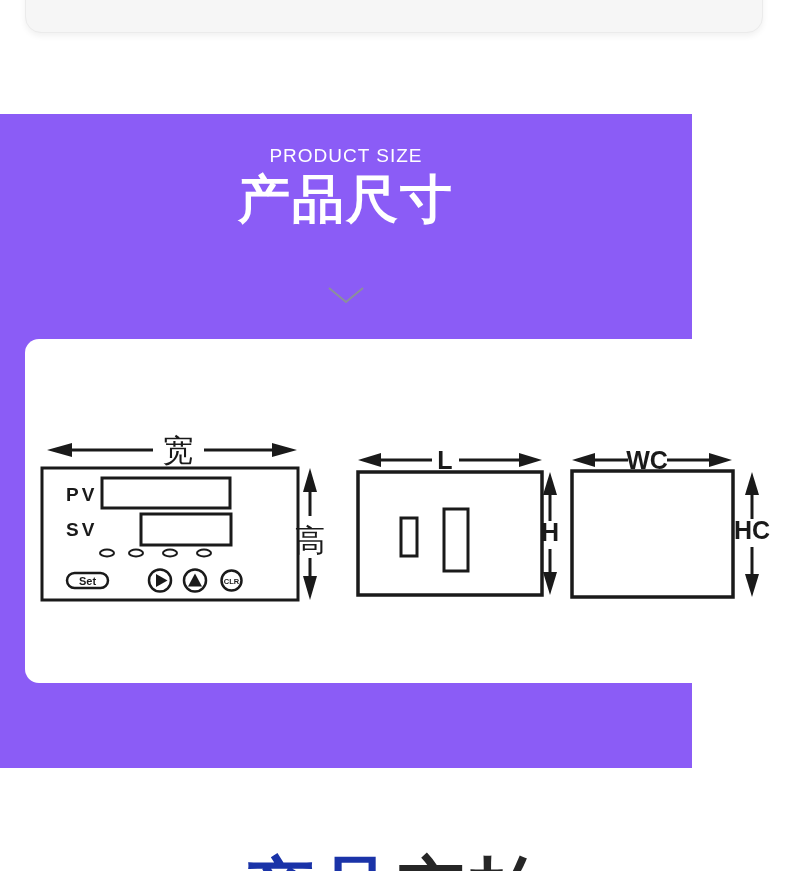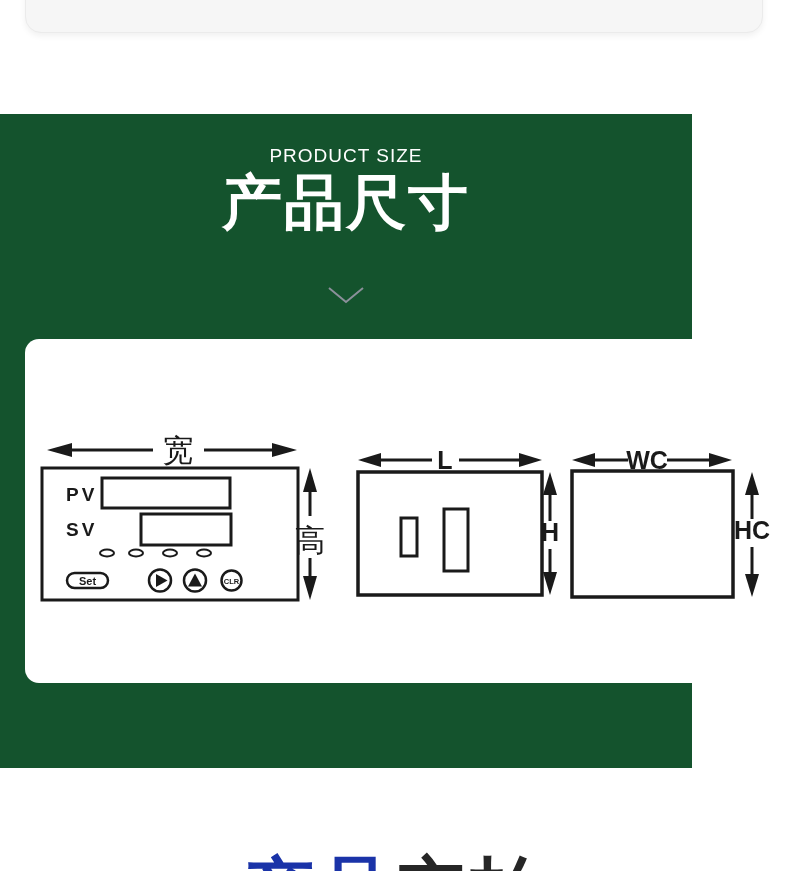--- a/index.html
+++ b/index.html
@@ -10,30 +10,30 @@
   }
   
   .top-card {
     position:absolute; left:25px; top:-24px; width:738px; height:57px;
     background:#f6f6f6; border:1px solid #ebebeb; border-radius:16px;
     box-shadow:0 3px 6px rgba(0,0,0,0.06);
   }
   
   .size-section {
     position:absolute; left:0; top:114px; width:692px; height:654px;
-    background:#14532d;
+    background:#8b5cf6;
   }
   .eyebrow-size {
     position:absolute; top:32px; left:0; width:100%;
     text-align:center; color:#ffffff; font-size:19px; font-weight:500;
     letter-spacing:1px; line-height:1;
   }
   .title-size {
     position:absolute; top:59px; left:0; width:100%;
-    text-align:center; color:#ffffff; font-size:60px; font-weight:800;
+    text-align:center; color:#ffffff; font-size:52px; font-weight:800;
     letter-spacing:2px; line-height:1; white-space:nowrap;
   }
   .chevron-wrap {
     position:absolute; top:172px; left:50%; transform:translateX(-50%);
     width:38px; height:18px;
   }
   .diagram-card {
     position:absolute; top:225px; left:25px; width:749px; height:344px;
     background:#ffffff; border-radius:14px;
   }

